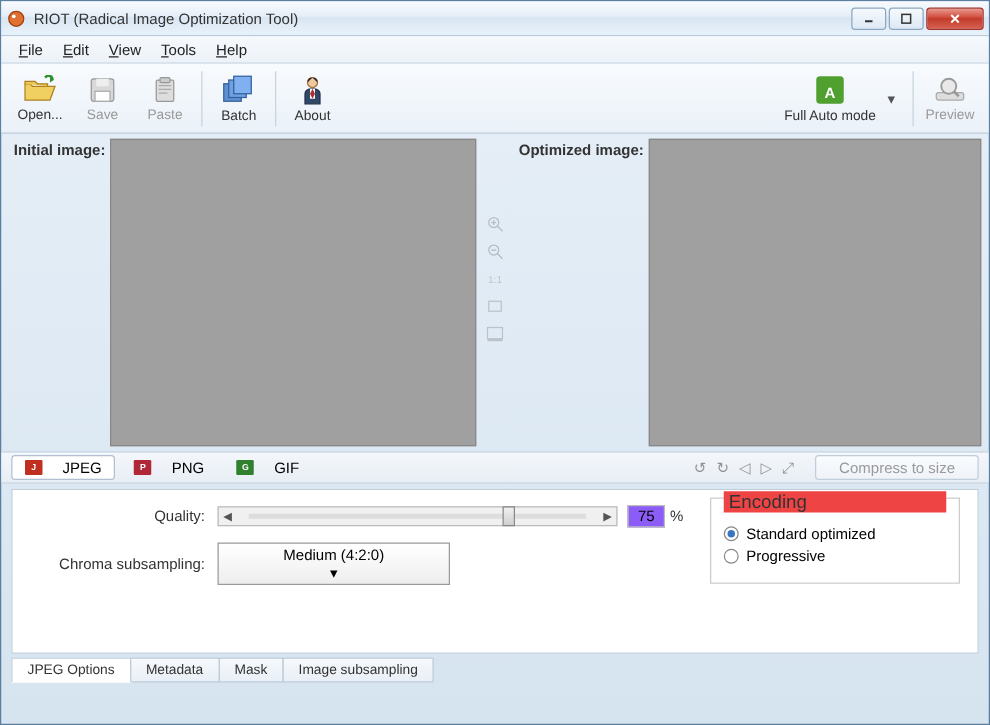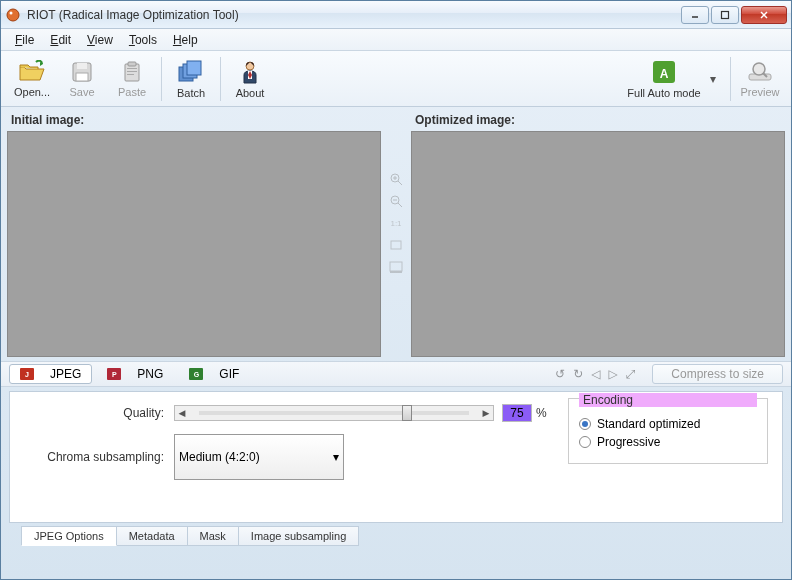--- a/index.html
+++ b/index.html
@@ -24,21 +24,21 @@
 .tool-btn { display: flex; flex-direction: column; align-items: center; justify-content: center; width: 50px; height: 50px; cursor: pointer; border: 1px solid transparent; border-radius: 3px; }
 .tool-btn .lbl { font-size: 11px; margin-top: 2px; color: #333; }
 .tool-btn.disabled .lbl { color: #999; }
 .tool-sep { width: 1px; height: 44px; background: #c8d4e0; margin: 0 4px; }
 .tool-spacer { flex: 1; }
 .tool-wide { width: 92px; }
 .dropdown-caret { width: 10px; align-self: center; color: #555; cursor: pointer; margin: 0 6px 0 0; }
 
 
 .main { display: flex; padding: 4px 6px; gap: 4px; height: 254px; }
-.panel-wrap { flex: 1; display: flex; flex-direction: column; }
+.panel-wrap { flex: 1; display: flex; flex-direction: row; }
 .panel-label { font-weight: bold; font-size: 12px; color: #333; padding: 2px 4px 4px; }
 .panel { flex: 1; background: #a0a0a0; border: 1px solid #888; }
 .side-icons { width: 22px; display: flex; flex-direction: column; align-items: center; gap: 6px; padding-top: 60px; }
 .side-icon { width: 16px; height: 16px; opacity: 0.4; cursor: pointer; display: flex; align-items: center; justify-content: center; color: #666; }
 
 
 .fmt-row { display: flex; align-items: center; padding: 2px 8px; height: 26px; background: linear-gradient(to bottom,#f4f7fb,#e8eef5); border-top:1px solid #cad6e2; border-bottom:1px solid #cad6e2; }
 .fmt-tab { display: flex; align-items: center; gap: 16px; padding: 2px 10px; border: 1px solid transparent; border-radius: 3px; cursor: pointer; margin-right: 4px; }
 .fmt-tab.active { background: #fff; border-color: #b0c0d0; }
 .fmt-icon { width: 14px; height: 12px; display:inline-flex; align-items:center; justify-content:center; font-size:7px; font-weight:bold; color:#fff; border-radius:1px; }
@@ -52,32 +52,32 @@
 
 .options { background: #fff; border: 1px solid #c0cedc; margin: 4px 8px; padding: 12px 14px 6px; height: 132px; position: relative; }
 .opt-row { display: flex; align-items: center; margin-bottom: 12px; }
 .opt-label { width: 150px; text-align: right; padding-right: 10px; color: #333; }
 .slider { flex: 1; max-width: 320px; height: 16px; background: #f0f0f0; border: 1px solid #bbb; position: relative; display:flex; align-items:center; }
 .slider-track { flex:1; height:4px; margin:0 10px; background:#ddd; position:relative; }
 .slider-thumb { position:absolute; top:-6px; width:10px; height:16px; background:linear-gradient(to bottom,#f0f0f0,#d0d0d0); border:1px solid #888; }
 .slider-arrow { width:14px; height:14px; display:flex; align-items:center; justify-content:center; color:#555; cursor:pointer; font-size:9px; }
 .qual-val { width: 30px; text-align:center; border:1px solid #bbb; margin: 0 4px 0 8px; padding:1px 0; background:#8b5cf6; }
 .pct { color:#333; }
-.chroma-select { width: 170px; border:1px solid #999; background:linear-gradient(to bottom,#fff,#eee); padding:15px 4px; display:flex; justify-content:space-between; align-items:center; cursor:pointer; }
+.chroma-select { width: 186px; border:1px solid #999; background:linear-gradient(to bottom,#fff,#eee); padding:2px 4px; display:flex; justify-content:space-between; align-items:center; cursor:pointer;flex-direction:column; }
 
 
 .encoding { position:absolute; right: 14px; top: 6px; width: 200px; border:1px solid #ccc; padding: 8px 10px 10px; }
-.encoding legend { font-size:12px; color:#333; padding:0 4px; background:#f0abfc; position:relative; top:-14px; }
+.encoding legend { font-size:15px; color:#333; padding:0 4px; background:#ef4444; position:relative; top:-14px; }
 .enc-body { margin-top:-8px; }
 .radio-row { display:flex; align-items:center; gap:6px; margin: 4px 0; cursor:pointer; }
 .radio { width:12px; height:12px; border:1px solid #888; border-radius:50%; display:flex; align-items:center; justify-content:center; background:#fff; }
 .radio.checked::after { content:""; width:6px; height:6px; background:#3a75c4; border-radius:50%; }
 
 
-.bottom-tabs { display:flex; padding: 0 20px; margin-top:-1px;text-align:right; }
+.bottom-tabs { display:flex; padding: 0 8px; margin-top:-1px;text-align:right; }
 .btab { padding:3px 12px; border:1px solid #c0cedc; background:linear-gradient(to bottom,#f6f9fc,#e9eff6); cursor:pointer; margin-right:-1px; font-size:11px; color:#333; }
 .btab.active { background:#fff; border-bottom-color:#fff; position:relative; z-index:2; }
 
 svg { display:block; }
 </style>
 </head>
 <body>
 
 <div class="titlebar">
   <span class="title-icon">

